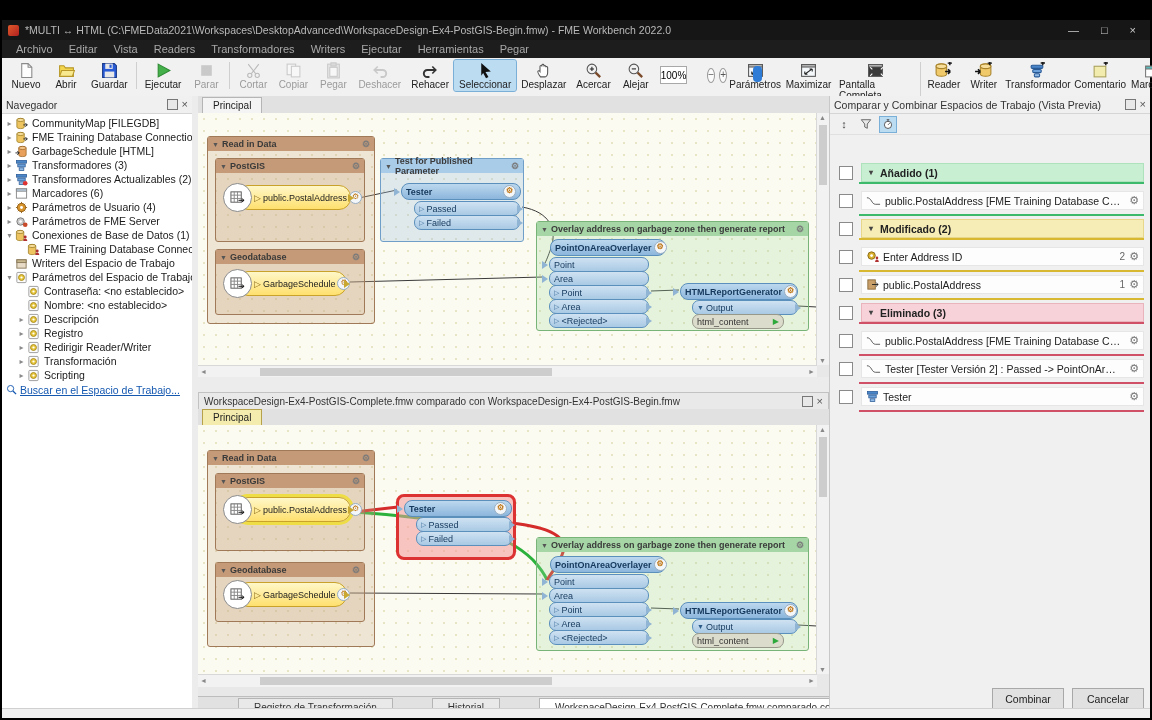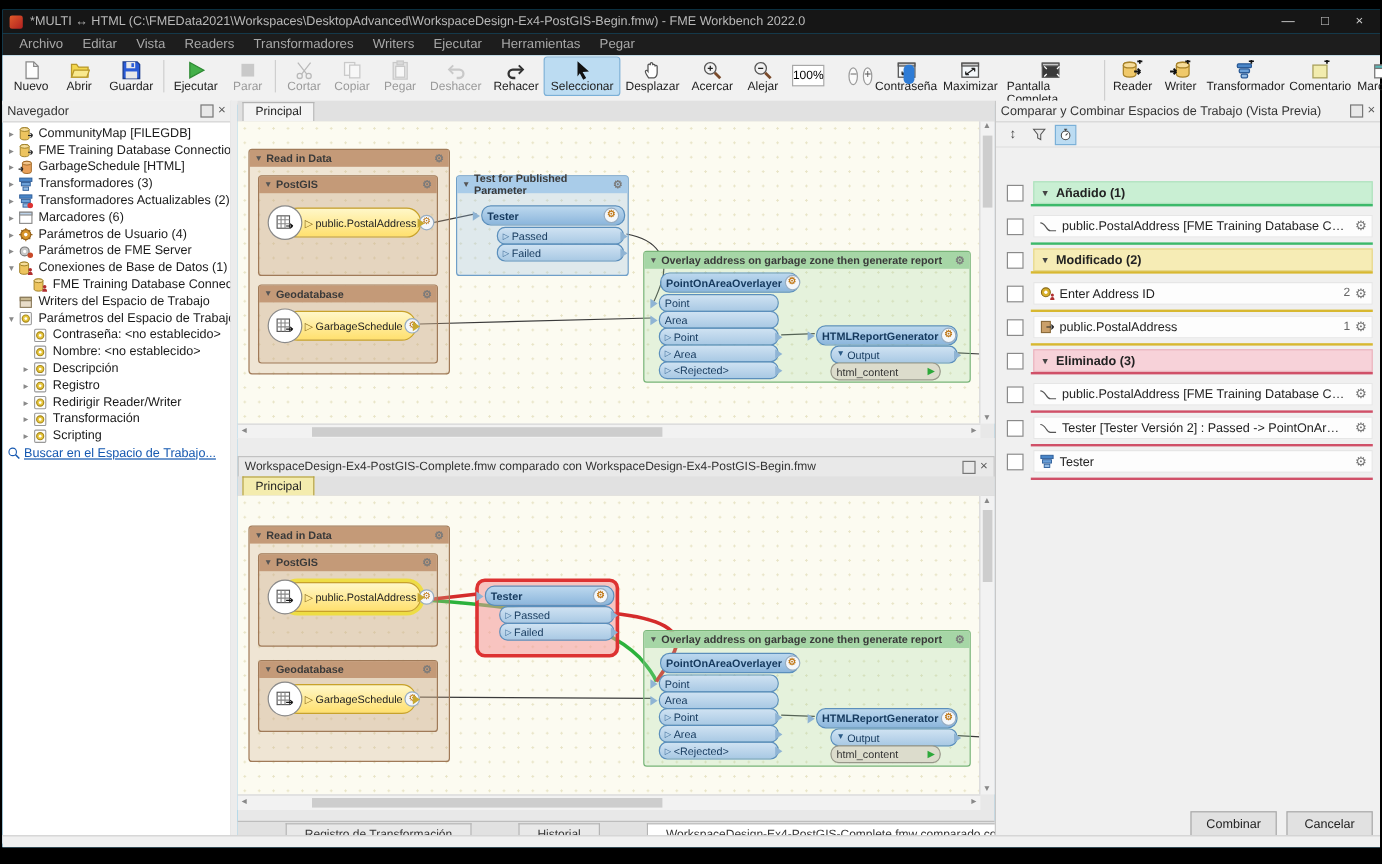--- a/index.html
+++ b/index.html
@@ -1,18 +1,18 @@
 <!DOCTYPE html>
 <html><head>
 <meta charset="utf-8">
 <style>
   html,body{margin:0;padding:0;}
   body{width:1152px;height:720px;background:#000;position:relative;overflow:hidden;
        font-family:"Liberation Sans",sans-serif;-webkit-font-smoothing:antialiased;}
-  .app{position:absolute;left:2px;top:8px;width:1148px;height:698px;background:#0ea5e9;}
+  .app{position:absolute;left:2px;top:20px;width:1148px;height:698px;background:#701a75;}
 
   
   .titlebar{position:absolute;left:0;top:0;right:0;height:20px;background:#161616;color:#b9b9b9;
             display:flex;align-items:center;font-size:10.5px;padding:0 6px;gap:6px;}
   .appico{width:11px;height:11px;background:linear-gradient(135deg,#e05a2a,#b02020);border-radius:2px;flex:0 0 auto;}
   .wctrls{margin-left:auto;display:flex;gap:22px;color:#cfcfcf;font-size:11px;padding-right:8px;}
   .wctrls span{cursor:default;}
 
   
   .menubar{position:absolute;left:0;top:20px;right:0;height:18px;background:#1d1d1d;color:#a8a8a8;
@@ -313,21 +313,21 @@
     <span style="display:flex">
 
       <span class="tbtn">
         <span class="ti">
             <svg width="17" height="17" viewBox="0 0 16 16">
               <rect x="1.5" y="2.5" width="13" height="11" fill="#f4f8fb" stroke="#555"></rect>
               <rect x="1.5" y="2.5" width="13" height="2.2" fill="#c8c8c8" stroke="#555"></rect>
               <path d="M4.5 11.5l3-3m-3 3v-2.5m0 2.5H7M11.5 6.5l-3 3" stroke="#222" fill="none"></path>
             </svg>
           </span>
-        <span>Contraseña</span>
+        <span>Parámetros</span>
       </span>
       <span class="tbtn">
         <span class="ti">
             <svg width="17" height="17" viewBox="0 0 16 16">
               <rect x="1.5" y="2.5" width="13" height="11" fill="#f4f8fb" stroke="#555"></rect>
               <rect x="1.5" y="2.5" width="13" height="2.2" fill="#c8c8c8" stroke="#555"></rect>
               <path d="M4.5 11.5l7-5m-7 5v-2.5m0 2.5H7M11.5 6.5H9m2.5 0V9" stroke="#222" fill="none"></path>
             </svg>
           </span>
         <span>Maximizar</span>

